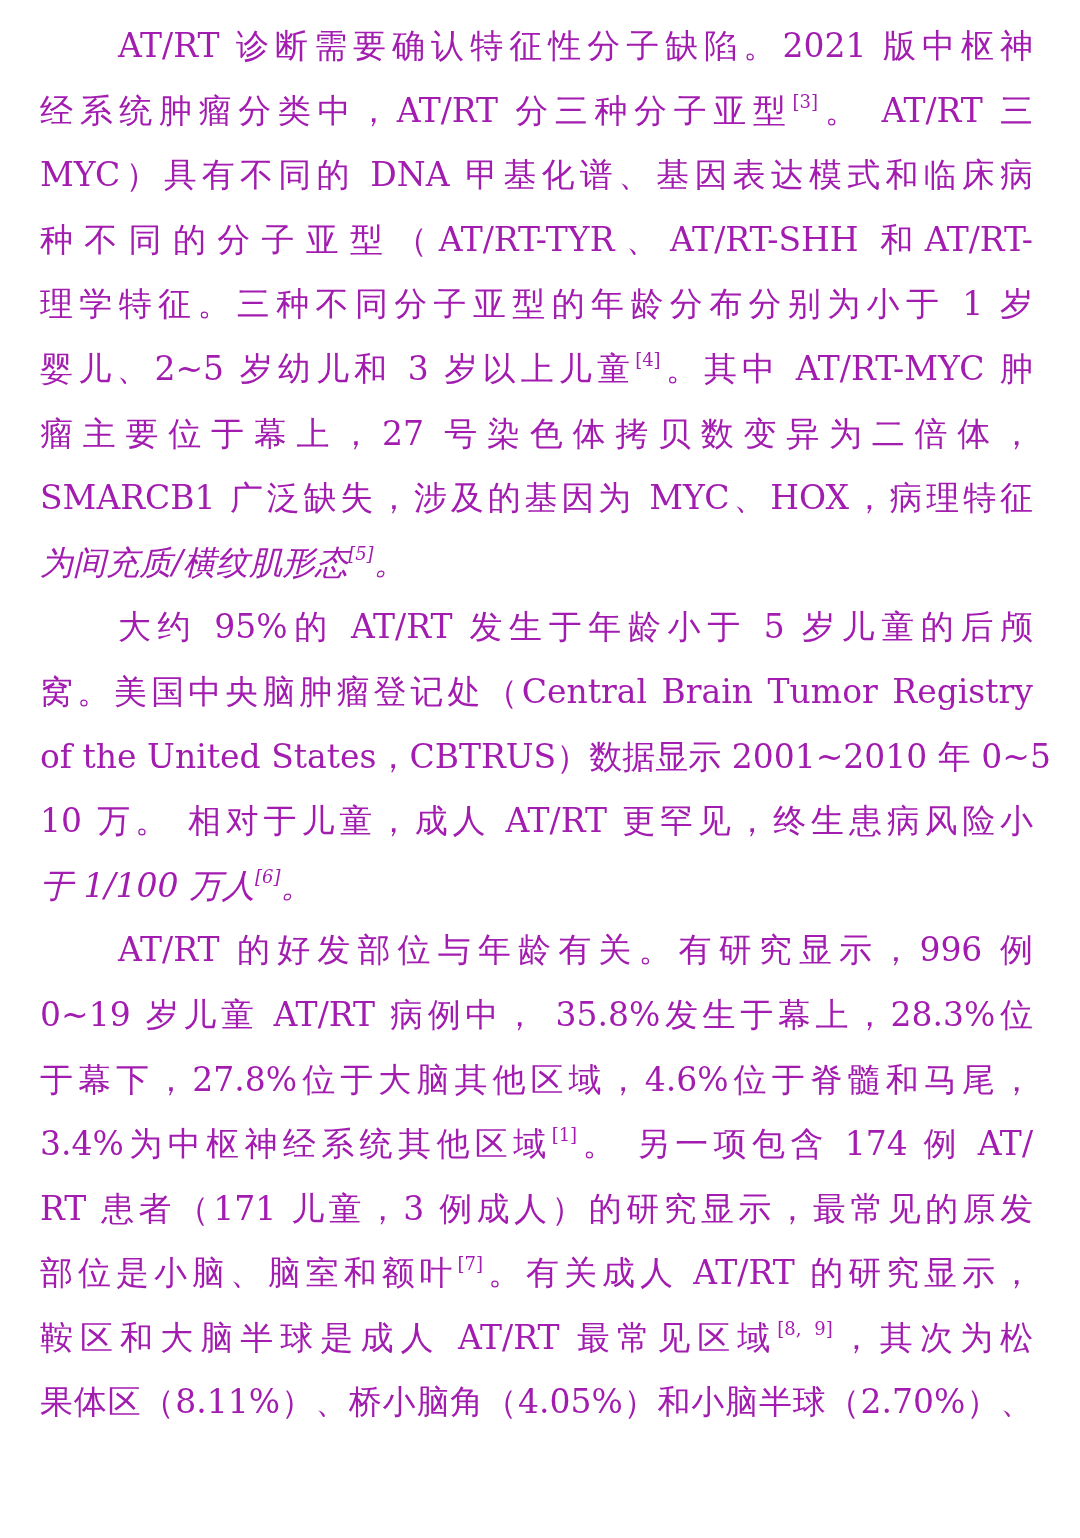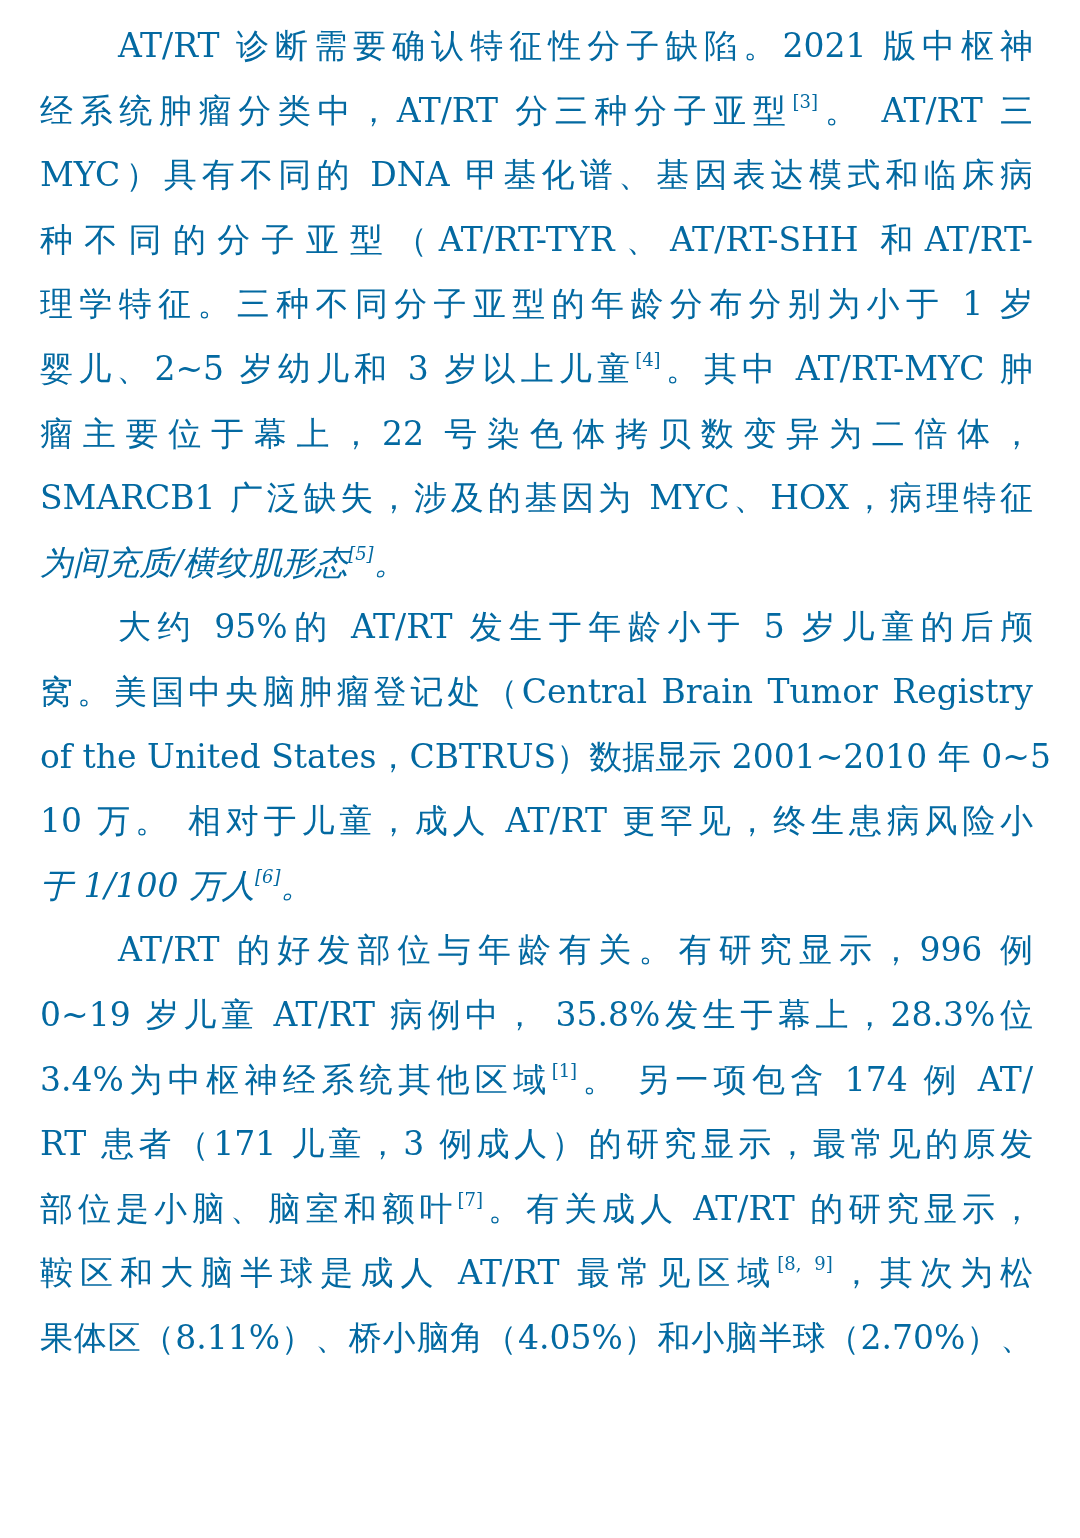--- a/index.html
+++ b/index.html
@@ -1,20 +1,20 @@
 <!DOCTYPE html>
 <html><head>
 <meta charset="utf-8">
 <style>
   html, body { margin: 0; padding: 0; background: #ffffff; }
   body { width: 1080px; height: 1538px; overflow: hidden; position: relative; }
   .page {
     position: absolute; left: 40px; top: 14px; width: 993px;
     font-family: "DejaVu Serif", "Liberation Serif", serif;
-    color: #0369a1;
+    color: #a21caf;
     font-size: 33px;
     line-height: 64.6px;
   }
   .line {
     display: block;
     height: 64.6px;
     white-space: nowrap;
     text-align: justify;
     text-align-last: justify;
     overflow: visible;
@@ -28,36 +28,37 @@
 
 <div class="page">
 
   <div class="paragraph">
     <span class="line indent">AT/RT 诊断需要确认特征性分子缺陷。2021 版中枢神</span>
     <span class="line">经系统肿瘤分类中，AT/RT 分三种分子亚型<sup class="ref">[3]</sup>。 AT/RT 三</span>
     <span class="line">MYC）具有不同的 DNA 甲基化谱、基因表达模式和临床病</span>
     <span class="line">种不同的分子亚型（AT/RT-TYR、AT/RT-SHH 和AT/RT-</span>
     <span class="line">理学特征。三种不同分子亚型的年龄分布分别为小于 1 岁</span>
     <span class="line">婴儿、2~5 岁幼儿和 3 岁以上儿童<sup class="ref">[4]</sup>。其中 AT/RT-MYC 肿</span>
-    <span class="line">瘤主要位于幕上，22 号染色体拷贝数变异为二倍体，</span>
+    <span class="line">瘤主要位于幕上，27 号染色体拷贝数变异为二倍体，</span>
     <span class="line">SMARCB1 广泛缺失，涉及的基因为 MYC、HOX，病理特征</span>
     <span class="line last">为间充质/横纹肌形态<sup class="ref">[5]</sup>。</span>
   </div>
 
   <div class="paragraph">
     <span class="line indent">大约 95%的 AT/RT 发生于年龄小于 5 岁儿童的后颅</span>
     <span class="line">窝。美国中央脑肿瘤登记处（Central Brain Tumor Registry</span>
     <span class="line">of the United States，CBTRUS）数据显示 2001~2010 年 0~5</span>
     <span class="line">10 万。 相对于儿童，成人 AT/RT 更罕见，终生患病风险小</span>
     <span class="line last">于 1/100 万人<sup class="ref">[6]</sup>。</span>
   </div>
 
   <div class="paragraph">
     <span class="line indent">AT/RT 的好发部位与年龄有关。有研究显示，996 例</span>
     <span class="line">0~19 岁儿童 AT/RT 病例中， 35.8%发生于幕上，28.3%位</span>
+    <span class="line">于幕下，27.8%位于大脑其他区域，4.6%位于脊髓和马尾，</span>
     <span class="line">3.4%为中枢神经系统其他区域<sup class="ref">[1]</sup>。 另一项包含 174 例 AT/</span>
     <span class="line">RT 患者（171 儿童，3 例成人）的研究显示，最常见的原发</span>
     <span class="line">部位是小脑、脑室和额叶<sup class="ref">[7]</sup>。有关成人 AT/RT 的研究显示，</span>
     <span class="line">鞍区和大脑半球是成人 AT/RT 最常见区域<sup class="ref">[8, 9]</sup>，其次为松</span>
     <span class="line">果体区（8.11%）、桥小脑角（4.05%）和小脑半球（2.70%）、</span>
   </div>
 
 </div>
 
 </body></html>

